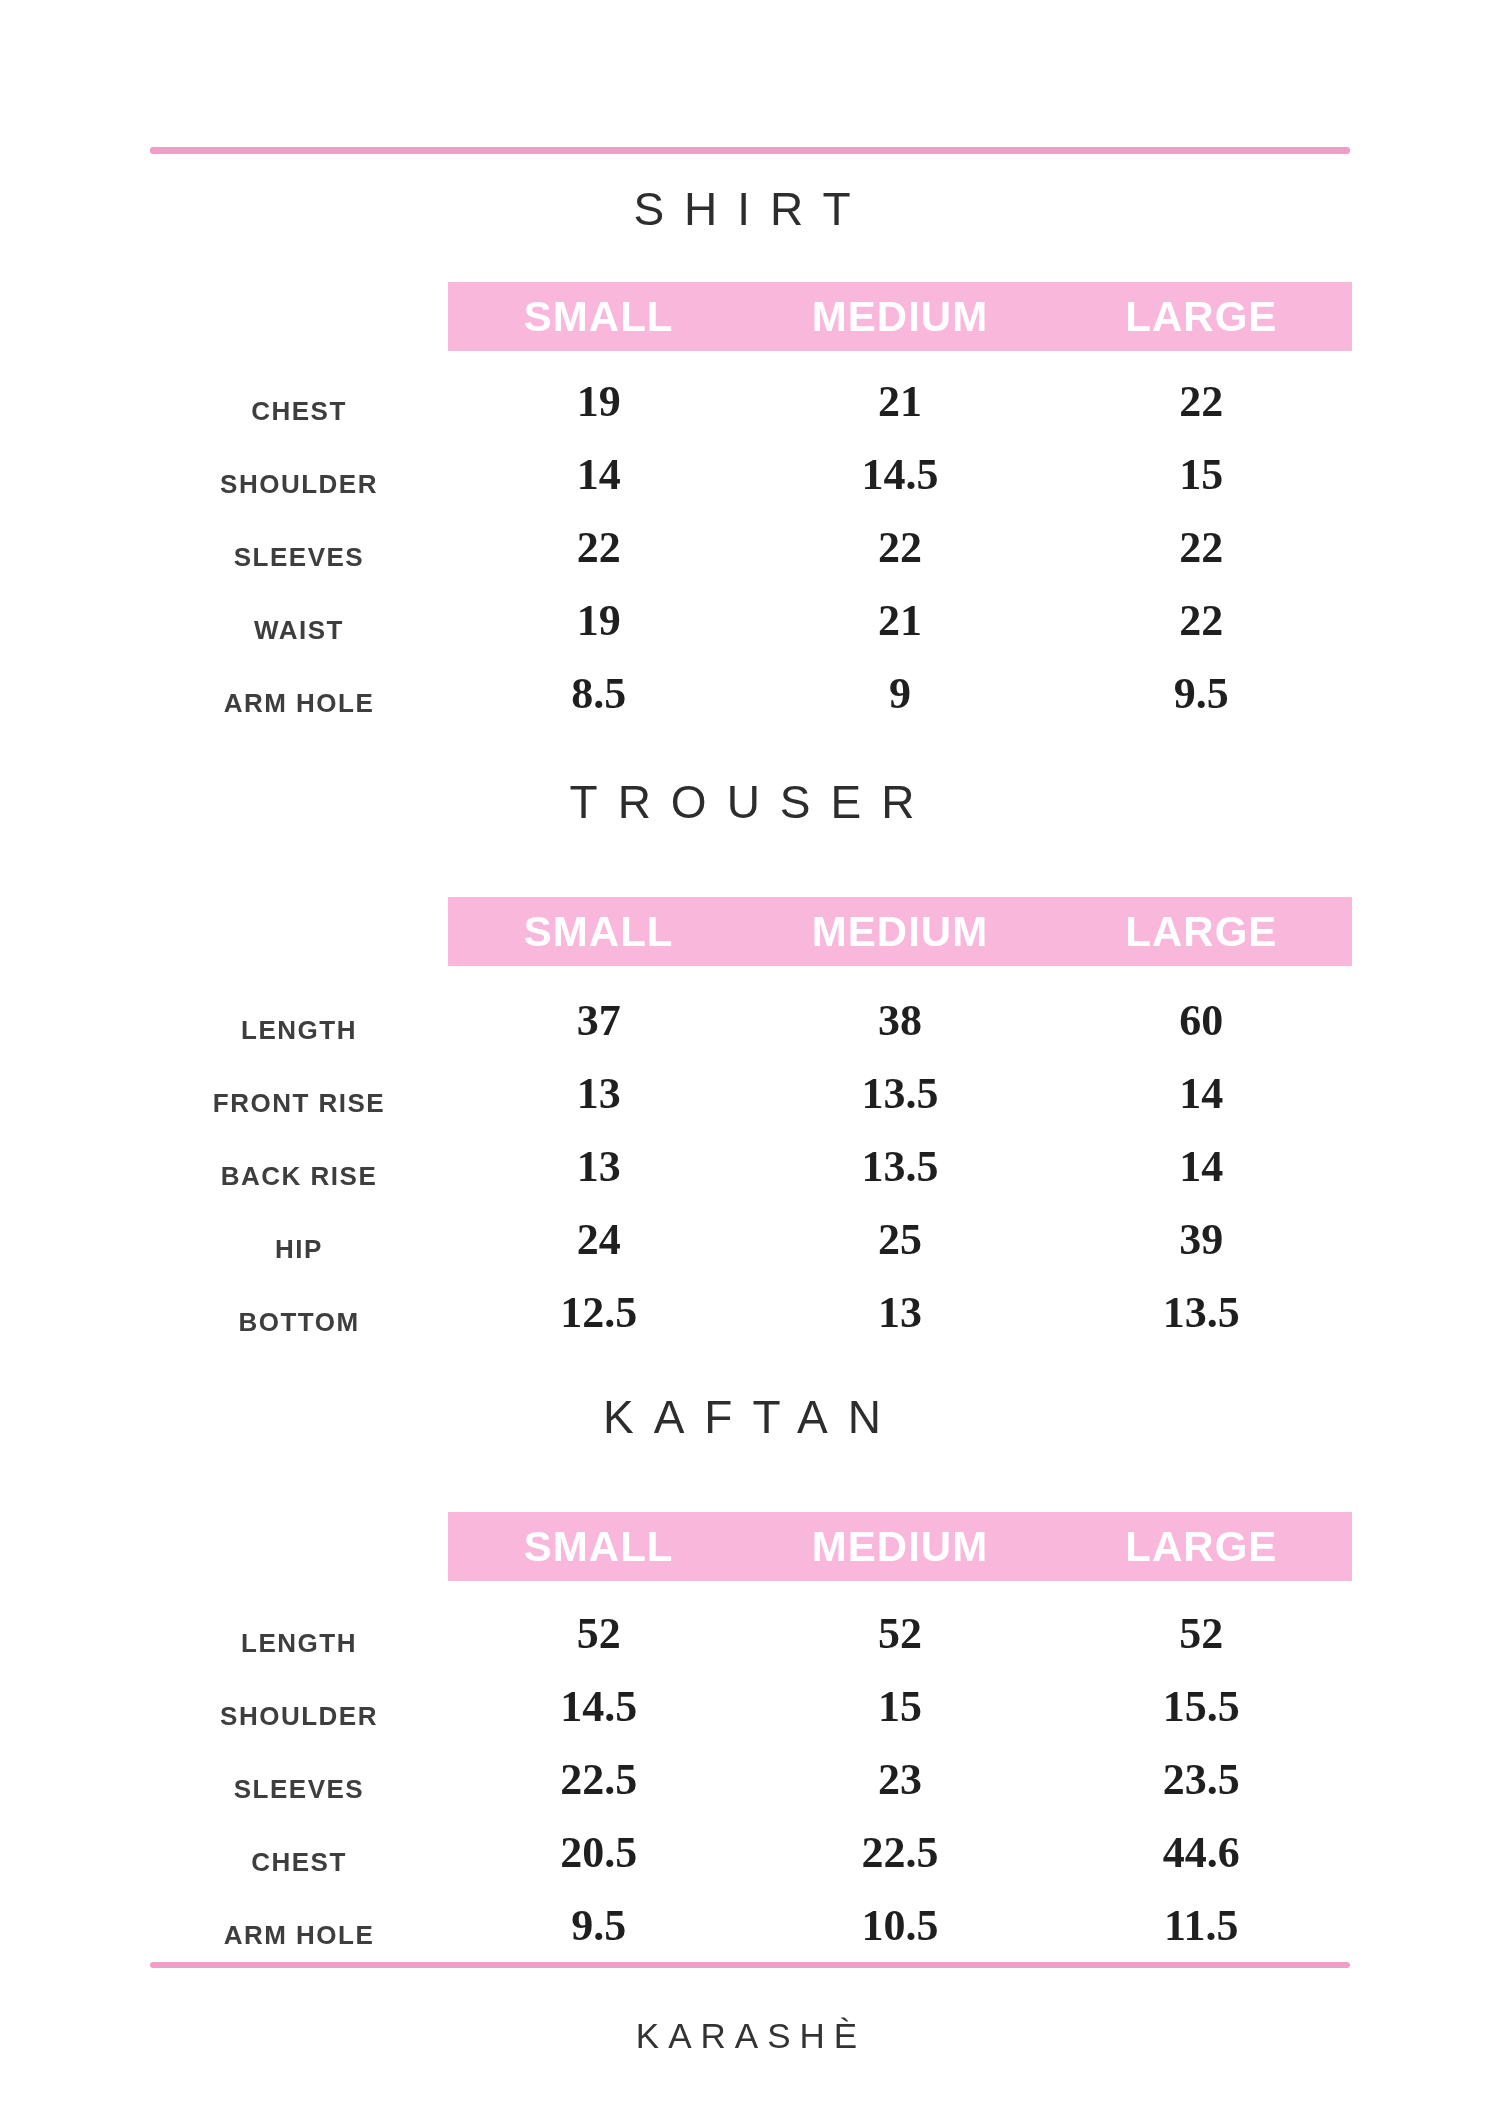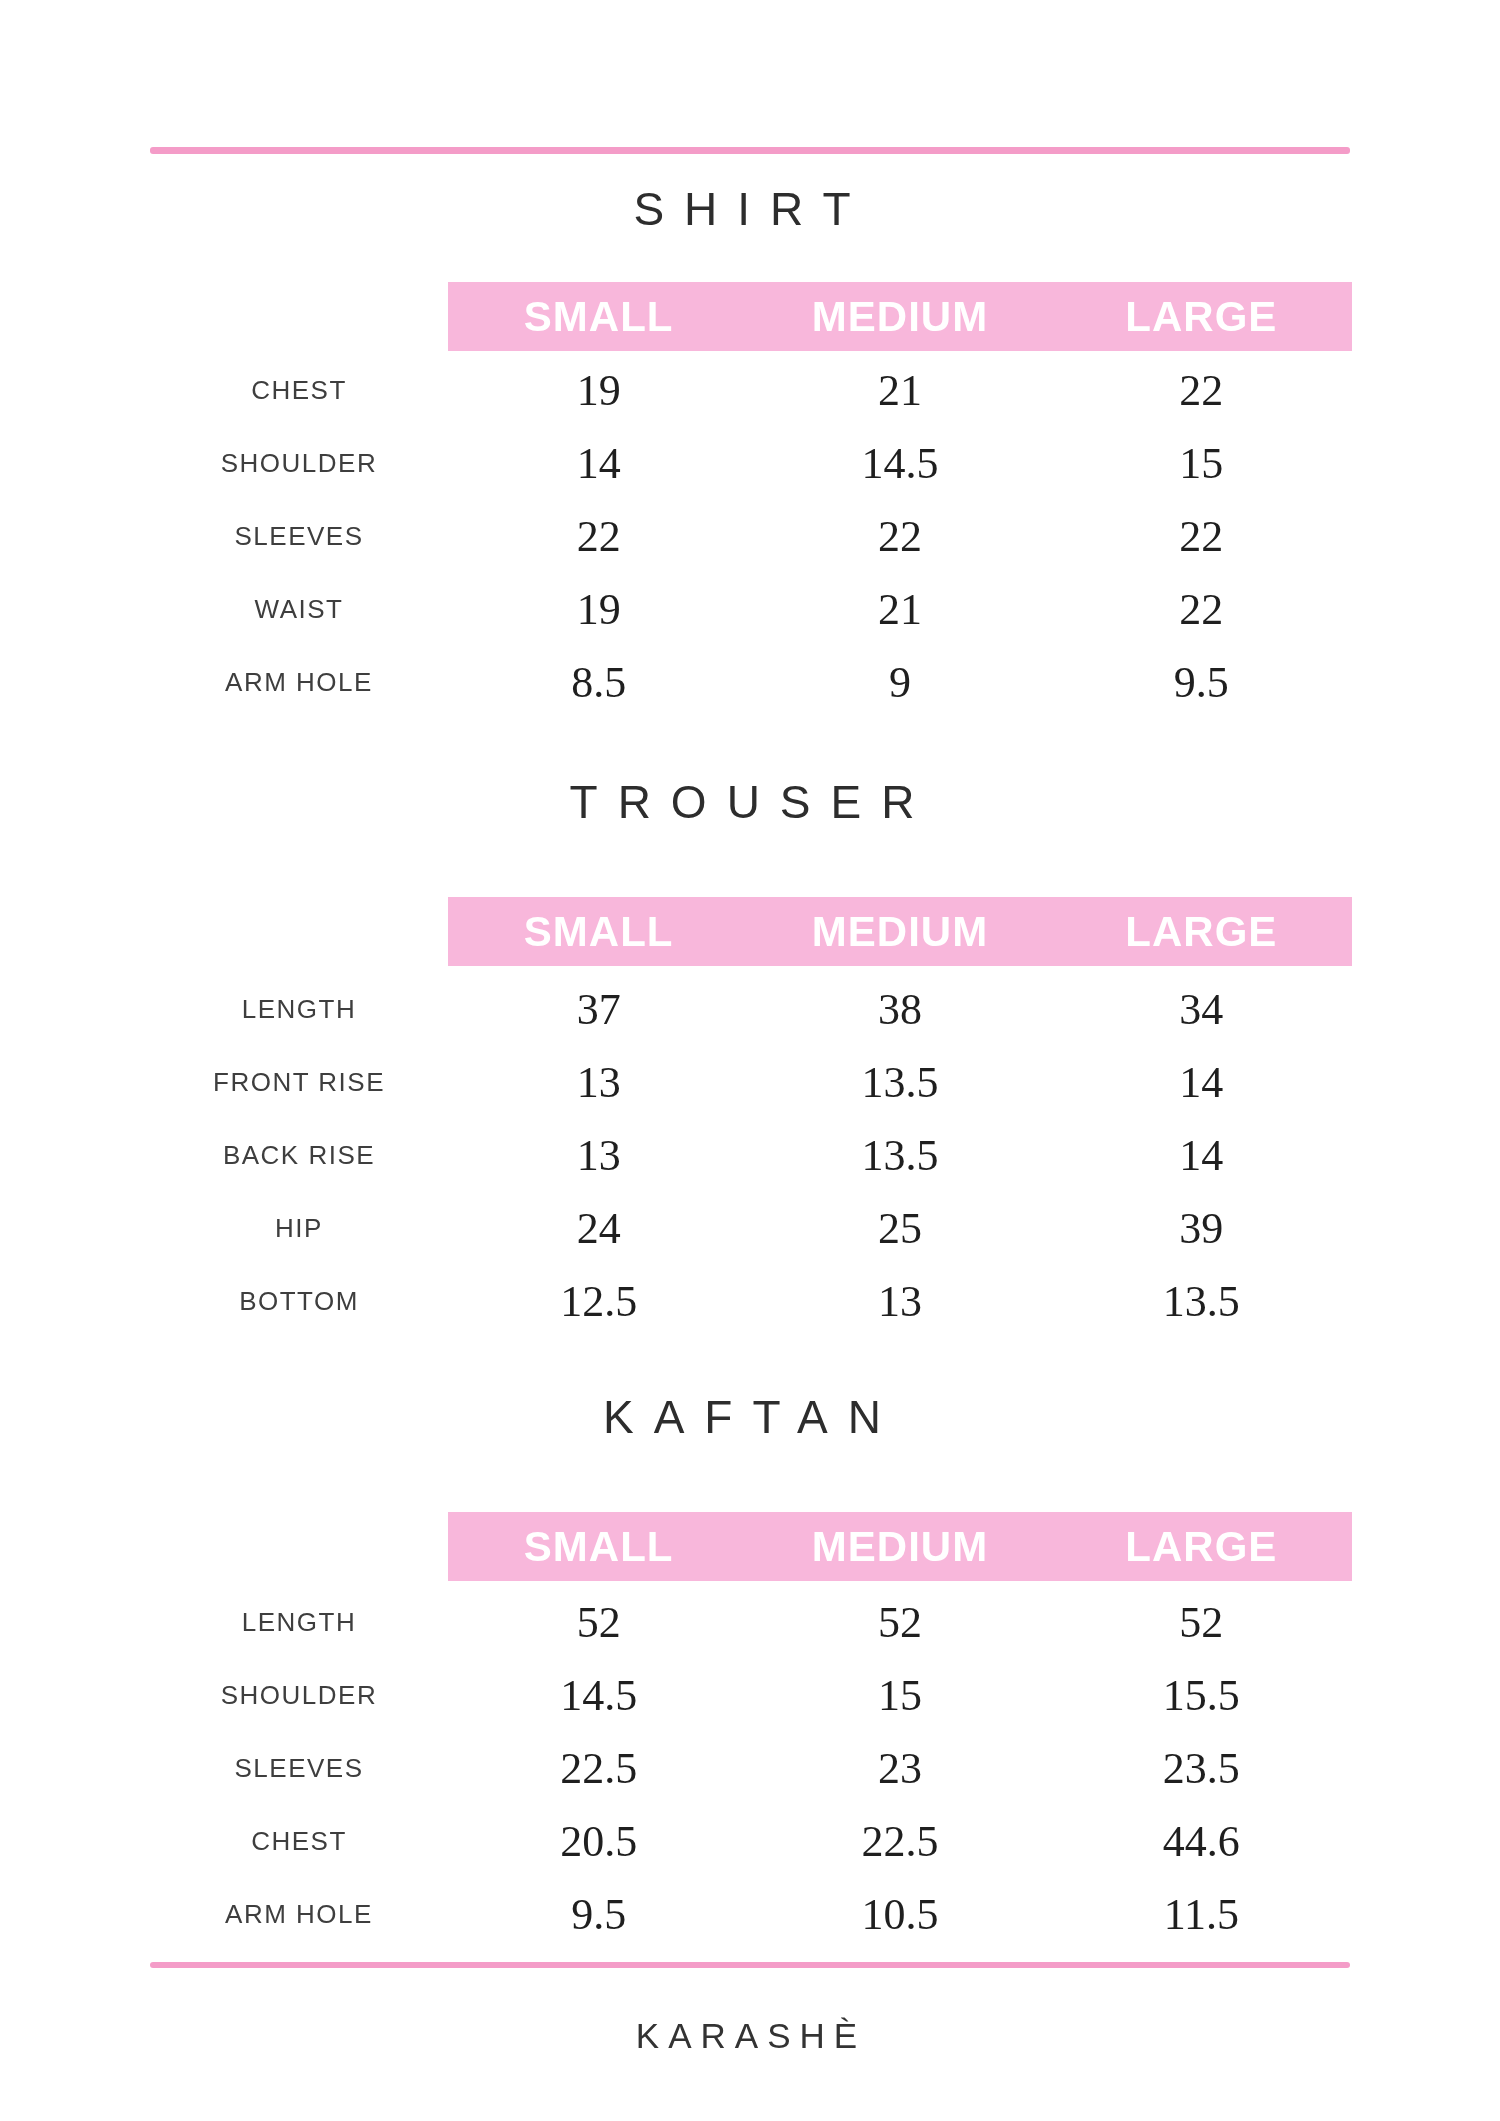--- a/index.html
+++ b/index.html
@@ -27,21 +27,21 @@
     position:absolute; left:448px; width:904px; height:69px;
     background:var(--bar-pink, #F8B7DB);
     display:flex;
   }
   .bar .col {
     flex:1; display:flex; align-items:center; justify-content:center;
     color:var(--header-text, #ffffff);
     font-size:42px; font-weight:bold; letter-spacing:1px;
   }
   .rows { position:absolute; left:150px; width:1202px; }
-  .row { display:flex; height:73px; align-items:center; }
+  .row { display:flex; height:73px; align-items:flex-end;font-weight:bold; }
   .row .label {
     width:298px; text-align:center;
     font-size:26px; letter-spacing:1.5px;
     color:var(--label-text, #3e3e3e);
   }
   .row .val {
     flex:1; text-align:center;
     font-family:"Liberation Serif", serif;
     font-size:44px;
     color:var(--value-text, #1f1f1f);
@@ -107,21 +107,21 @@
     <div class="bar" style="top:897px">
       <div class="col">SMALL</div>
       <div class="col">MEDIUM</div>
       <div class="col">LARGE</div>
     </div>
     <div class="rows" style="top:973px">
       <div class="row">
         <div class="label">LENGTH</div>
         <div class="val">37</div>
         <div class="val">38</div>
-        <div class="val">34</div>
+        <div class="val">60</div>
       </div>
       <div class="row">
         <div class="label">FRONT RISE</div>
         <div class="val">13</div>
         <div class="val">13.5</div>
         <div class="val">14</div>
       </div>
       <div class="row">
         <div class="label">BACK RISE</div>
         <div class="val">13</div>

